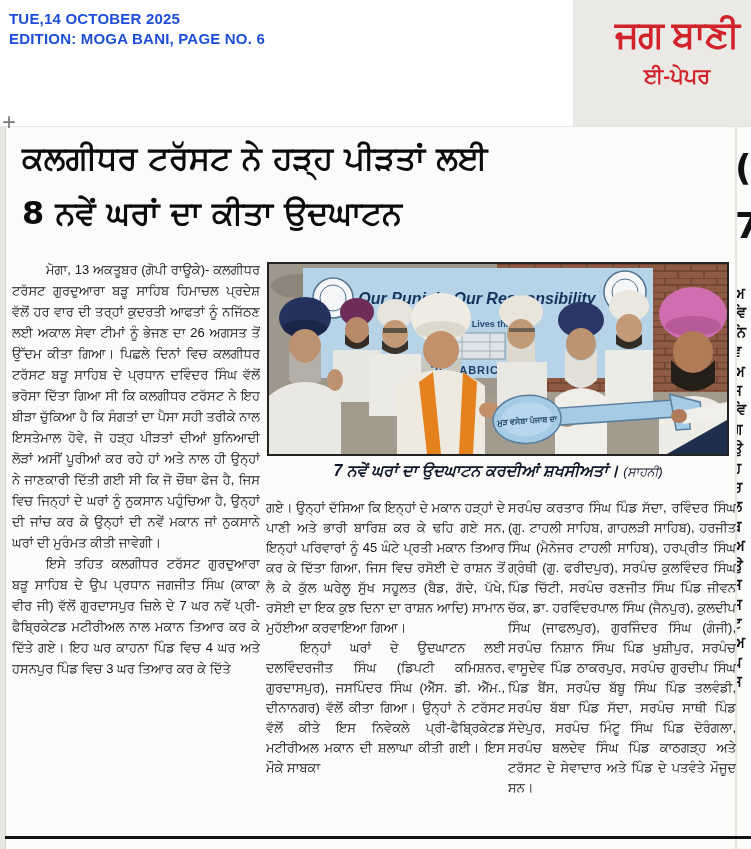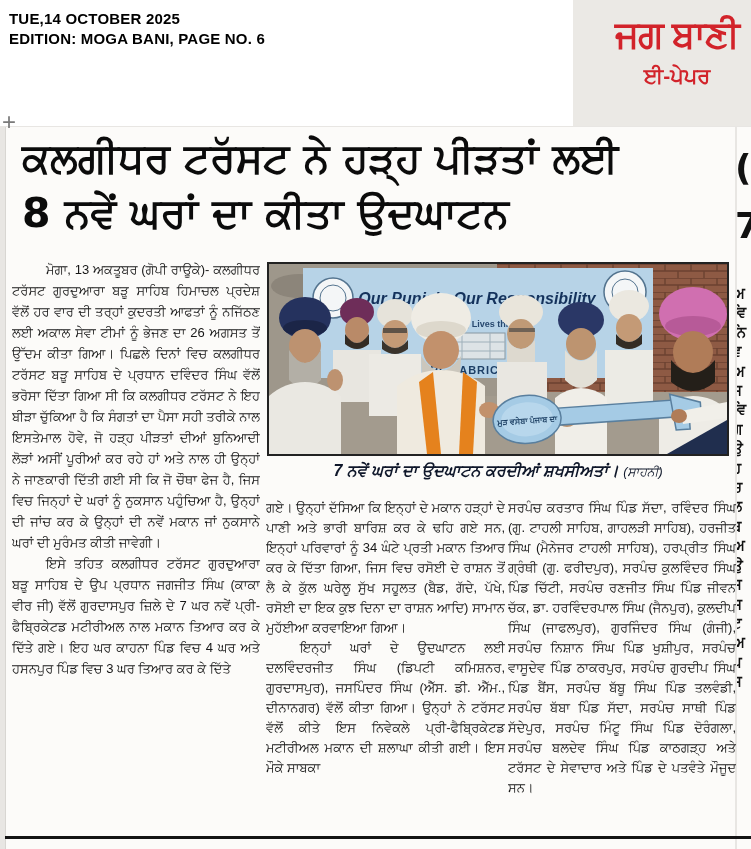--- a/index.html
+++ b/index.html
@@ -2,30 +2,30 @@
 <html><head>
 <meta charset="utf-8">
 <style>
   html,body{margin:0;padding:0;background:#d8d6d2;}
   #page{position:relative;width:751px;height:849px;background:#e8e6e3;overflow:hidden;
         font-family:"Liberation Sans","DejaVu Sans",sans-serif;}
   
   .header{position:absolute;left:0;top:0;width:751px;height:126px;background:#ffffff;}
   .logo-patch{position:absolute;right:0;top:0;width:178px;height:126px;background:#ebe9e5;}
   .hdr-text{position:absolute;left:9px;top:9px;font-weight:bold;font-size:15px;line-height:20px;
-            color:#000000;letter-spacing:.2px;}
+            color:#1d4ed8;letter-spacing:.2px;}
   .logo{position:absolute;right:12px;top:14px;text-align:right;color:#d2232a;}
   .logo-title{font-size:37px;font-weight:bold;line-height:42px;letter-spacing:-1px;}
   .logo-sub{font-size:21px;font-weight:bold;margin-top:8px;text-align:center;}
   .crosshair{position:absolute;left:2px;top:108px;font-size:24px;color:#7a7a7a;z-index:5;}
   
   .content{position:absolute;left:5px;top:127px;width:729px;height:722px;background:#fcfbf9;
            border-left:1px solid #d8d6d2;}
   .headline{position:absolute;left:16px;top:4px;width:710px;margin:0;
-            font-size:41px;line-height:55px;font-weight:800;color:#0b0b0b;
+            font-size:32px;line-height:55px;font-weight:800;color:#0b0b0b;
             font-family:"DejaVu Sans","Liberation Sans",sans-serif;}
   .col{position:absolute;font-size:13px;line-height:21px;text-align:justify;color:#161616;
        overflow:hidden;}
   .col p{margin:0;}
   .col p.ind{text-indent:34px;}
   #col1{left:6px;top:132px;width:248px;height:577px;}
   #col2{left:260px;top:371px;width:239px;height:338px;line-height:20px;}
   #col3{left:502px;top:371px;width:228px;height:338px;line-height:20px;}
   
   .photo{position:absolute;left:261px;top:135px;width:462px;height:194px;
@@ -175,21 +175,21 @@
         <ellipse cx="410" cy="152" rx="8" ry="7" fill="#b07c58"></ellipse>
       </svg>
     </div>
 
     <div class="caption">
       <span>7 ਨਵੇਂ ਘਰਾਂ ਦਾ ਉਦਘਾਟਨ ਕਰਦੀਆਂ ਸ਼ਖਸੀਅਤਾਂ।</span>
       <span class="credit">(ਸਾਹਨੀ)</span>
     </div>
 
     <div class="col" id="col2">
-      <p>ਗਏ। ਉਨ੍ਹਾਂ ਦੱਸਿਆ ਕਿ ਇਨ੍ਹਾਂ ਦੇ ਮਕਾਨ ਹੜ੍ਹਾਂ ਦੇ ਪਾਣੀ ਅਤੇ ਭਾਰੀ ਬਾਰਿਸ਼ ਕਰ ਕੇ ਢਹਿ ਗਏ ਸਨ, ਇਨ੍ਹਾਂ ਪਰਿਵਾਰਾਂ ਨੂੰ 34 ਘੰਟੇ ਪ੍ਰਤੀ ਮਕਾਨ ਤਿਆਰ ਕਰ ਕੇ ਦਿੱਤਾ ਗਿਆ, ਜਿਸ ਵਿਚ ਰਸੋਈ ਦੇ ਰਾਸ਼ਨ ਤੋਂ ਲੈ ਕੇ ਕੁੱਲ ਘਰੇਲੂ ਸੁੱਖ ਸਹੂਲਤ (ਬੈਡ, ਗੱਦੇ, ਪੱਖੇ, ਰਸੋਈ ਦਾ ਇਕ ਕੁਝ ਦਿਨਾ ਦਾ ਰਾਸ਼ਨ ਆਦਿ) ਸਾਮਾਨ ਮੁਹੱਈਆ ਕਰਵਾਇਆ ਗਿਆ।</p>
+      <p>ਗਏ। ਉਨ੍ਹਾਂ ਦੱਸਿਆ ਕਿ ਇਨ੍ਹਾਂ ਦੇ ਮਕਾਨ ਹੜ੍ਹਾਂ ਦੇ ਪਾਣੀ ਅਤੇ ਭਾਰੀ ਬਾਰਿਸ਼ ਕਰ ਕੇ ਢਹਿ ਗਏ ਸਨ, ਇਨ੍ਹਾਂ ਪਰਿਵਾਰਾਂ ਨੂੰ 45 ਘੰਟੇ ਪ੍ਰਤੀ ਮਕਾਨ ਤਿਆਰ ਕਰ ਕੇ ਦਿੱਤਾ ਗਿਆ, ਜਿਸ ਵਿਚ ਰਸੋਈ ਦੇ ਰਾਸ਼ਨ ਤੋਂ ਲੈ ਕੇ ਕੁੱਲ ਘਰੇਲੂ ਸੁੱਖ ਸਹੂਲਤ (ਬੈਡ, ਗੱਦੇ, ਪੱਖੇ, ਰਸੋਈ ਦਾ ਇਕ ਕੁਝ ਦਿਨਾ ਦਾ ਰਾਸ਼ਨ ਆਦਿ) ਸਾਮਾਨ ਮੁਹੱਈਆ ਕਰਵਾਇਆ ਗਿਆ।</p>
       <p class="ind">ਇਨ੍ਹਾਂ ਘਰਾਂ ਦੇ ਉਦਘਾਟਨ ਲਈ ਦਲਵਿੰਦਰਜੀਤ ਸਿੰਘ (ਡਿਪਟੀ ਕਮਿਸ਼ਨਰ, ਗੁਰਦਾਸਪੁਰ), ਜਸਪਿੰਦਰ ਸਿੰਘ (ਐੱਸ. ਡੀ. ਐੱਮ., ਦੀਨਾਨਗਰ) ਵੱਲੋਂ ਕੀਤਾ ਗਿਆ। ਉਨ੍ਹਾਂ ਨੇ ਟਰੱਸਟ ਵੱਲੋਂ ਕੀਤੇ ਇਸ ਨਿਵੇਕਲੇ ਪ੍ਰੀ-ਫੈਬ੍ਰਿਕੇਟਡ ਮਟੀਰੀਅਲ ਮਕਾਨ ਦੀ ਸ਼ਲਾਘਾ ਕੀਤੀ ਗਈ। ਇਸ ਮੌਕੇ ਸਾਬਕਾ</p>
     </div>
 
     <div class="col" id="col3">
       <p>ਸਰਪੰਚ ਕਰਤਾਰ ਸਿੰਘ ਪਿੰਡ ਸੱਦਾ, ਰਵਿੰਦਰ ਸਿੰਘ (ਗੁ. ਟਾਹਲੀ ਸਾਹਿਬ, ਗਾਹਲੜੀ ਸਾਹਿਬ), ਹਰਜੀਤ ਸਿੰਘ (ਮੈਨੇਜਰ ਟਾਹਲੀ ਸਾਹਿਬ), ਹਰਪ੍ਰੀਤ ਸਿੰਘ ਗ੍ਰੰਥੀ (ਗੁ. ਫਰੀਦਪੁਰ), ਸਰਪੰਚ ਕੁਲਵਿੰਦਰ ਸਿੰਘ ਪਿੰਡ ਚਿੱਟੀ, ਸਰਪੰਚ ਰਣਜੀਤ ਸਿੰਘ ਪਿੰਡ ਜੀਵਨ ਚੱਕ, ਡਾ. ਹਰਵਿੰਦਰਪਾਲ ਸਿੰਘ (ਜੈਨਪੁਰ), ਕੁਲਦੀਪ ਸਿੰਘ (ਜਾਫਲਪੁਰ), ਗੁਰਜਿੰਦਰ ਸਿੰਘ (ਗੰਜੀ), ਸਰਪੰਚ ਨਿਸ਼ਾਨ ਸਿੰਘ ਪਿੰਡ ਖੁਸ਼ੀਪੁਰ, ਸਰਪੰਚ ਵਾਸੂਦੇਵ ਪਿੰਡ ਠਾਕਰਪੁਰ, ਸਰਪੰਚ ਗੁਰਦੀਪ ਸਿੰਘ ਪਿੰਡ ਬੈਂਸ, ਸਰਪੰਚ ਬੱਬੂ ਸਿੰਘ ਪਿੰਡ ਤਲਵੰਡੀ, ਸਰਪੰਚ ਬੱਬਾ ਪਿੰਡ ਸੱਦਾ, ਸਰਪੰਚ ਸਾਥੀ ਪਿੰਡ ਸੱਦੇਪੁਰ, ਸਰਪੰਚ ਮਿੰਟੂ ਸਿੰਘ ਪਿੰਡ ਦੋਰੰਗਲਾ, ਸਰਪੰਚ ਬਲਦੇਵ ਸਿੰਘ ਪਿੰਡ ਕਾਠਗੜ੍ਹ ਅਤੇ ਟਰੱਸਟ ਦੇ ਸੇਵਾਦਾਰ ਅਤੇ ਪਿੰਡ ਦੇ ਪਤਵੰਤੇ ਮੌਜੂਦ ਸਨ।</p>
     </div>
 
   </div>
 
   <div class="edge">

